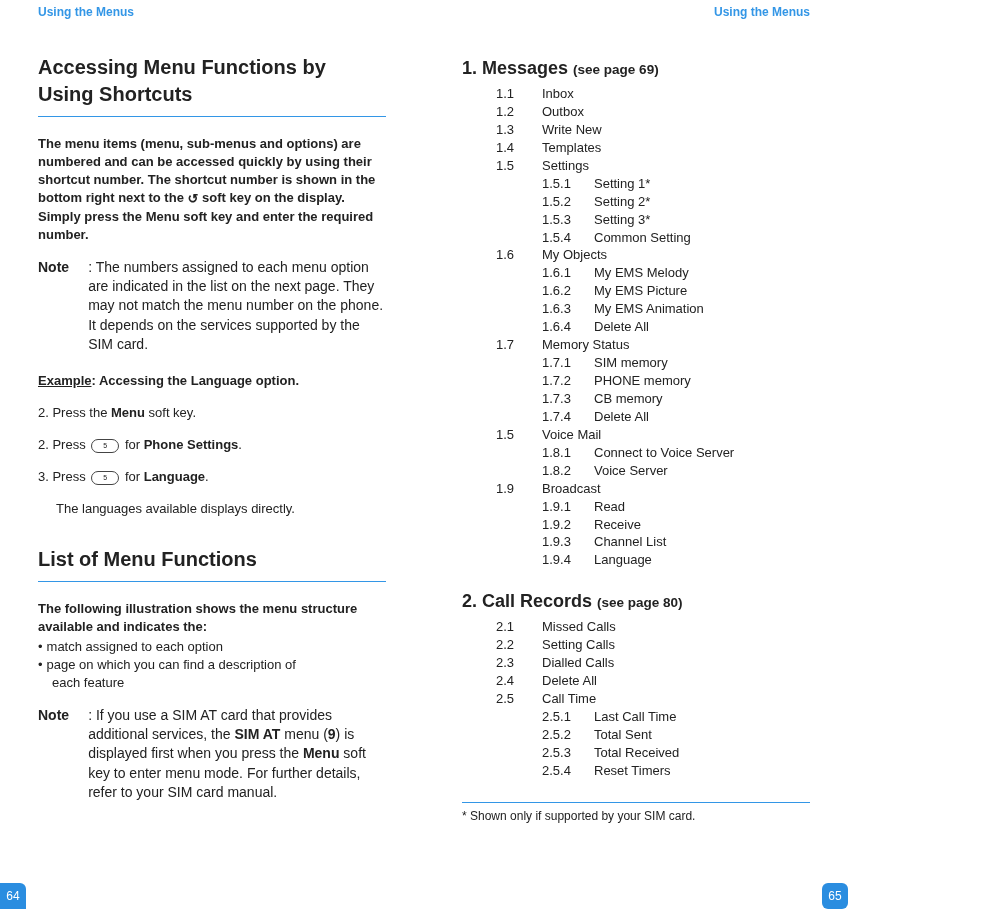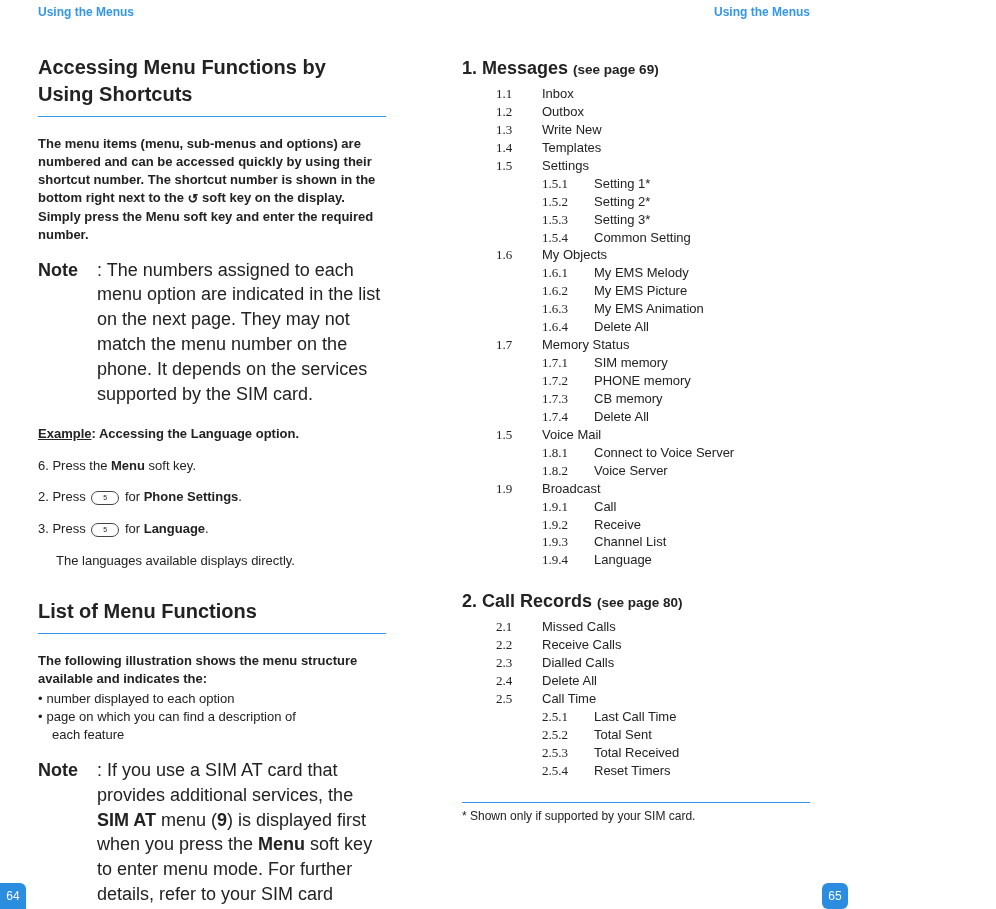--- a/index.html
+++ b/index.html
@@ -43,42 +43,42 @@
     border-top: 1px solid #3396e6;
     margin: 6px 0 18px 0;
   }
   .body-text {
     font-size: 13px;
     line-height: 1.38;
     margin-bottom: 14px;
     font-weight: bold;
   }
   .noteblock {
-    font-size: 18px;
+    font-size: 14px;
     line-height: 1.38;
     margin-bottom: 18px;
     display: flex;
   }
   .noteblock .label { font-weight: bold; white-space: nowrap; }
   .noteblock .content { margin-left: 19px; }
   .step {
     font-size: 13px;
     line-height: 1.38;
     margin-bottom: 14px;
   }
   .step-indent { margin-left: 18px; }
   .bullets { font-size: 13px; line-height: 1.38; margin-bottom: 14px; }
   .bullets .item { display: flex; }
   .bullets .dot { margin-right: 4px; }
   .bullets .indented { padding-left: 14px; }
   .menu-title { font-size: 18px; font-weight: bold; margin: 4px 0 6px 0; }
   .menu-title .ref { font-size: 13.5px; font-weight: bold; }
   .list { font-size: 13px; line-height: 1.38; margin-bottom: 22px; padding-left: 34px; }
   .list .row { display: flex; }
-  .list .num { width: 46px; font-family: Liberation Serif, serif; }
+  .list .num { width: 46px; }
   .sublist { padding-left: 46px; }
   .sublist .row .num { width: 52px; }
   .hr-bottom { border: 0; border-top: 1px solid #3396e6; margin: 0; }
   .footnote { font-size: 12px; margin-top: 6px; }
   .page-num {
     position: absolute;
     bottom: 0;
     width: 26px;
     height: 26px;
     background: #2a8de0;
@@ -128,39 +128,39 @@
     <div class="noteblock">
       <span class="label">Note</span>
       <span class="content">: The numbers assigned to each menu option are indicated in the list on the next page. They may not match the menu number on the phone. It depends on the services supported by the SIM card.</span>
     </div>
 
     <div class="body-text">
       <u>Example</u><span>: Accessing the </span><b>Language</b><span> option.</span>
     </div>
 
     <div class="step">
-      <span>6. Press the </span><b>Menu</b><span> soft key.</span>
+      <span>2. Press the </span><b>Menu</b><span> soft key.</span>
     </div>
     <div class="step">
       <span>2. Press </span><span class="key-icon">5</span><span> for </span><b>Phone Settings</b><span>.</span>
     </div>
     <div class="step">
       <span>3. Press </span><span class="key-icon">5</span><span> for </span><b>Language</b><span>.</span>
     </div>
     <div class="step step-indent">The languages available displays directly.</div>
 
     <div style="height:14px"></div>
     <h1>List of Menu Functions</h1>
     <hr class="rule">
 
     <div class="body-text" style="margin-bottom:2px">The following illustration shows the menu structure available and indicates the:</div>
     <div class="bullets">
       <div class="item">
           <span class="dot">•</span>
-          <span>number displayed to each option</span>
+          <span>match assigned to each option</span>
         </div>
       <div class="item">
           <span class="dot">•</span>
           <span>page on which you can find a description of</span>
         </div>
       <div class="indented">each feature</div>
     </div>
 
     <div class="noteblock">
       <span class="label">Note</span>
@@ -276,21 +276,21 @@
             <span>Voice Server</span>
           </div>
         </div>
         <div class="row">
           <span class="num">1.9</span>
           <span>Broadcast</span>
         </div>
         <div class="sublist">
           <div class="row">
             <span class="num">1.9.1</span>
-            <span>Call</span>
+            <span>Read</span>
           </div>
           <div class="row">
             <span class="num">1.9.2</span>
             <span>Receive</span>
           </div>
           <div class="row">
             <span class="num">1.9.3</span>
             <span>Channel List</span>
           </div>
           <div class="row">
@@ -304,21 +304,21 @@
       <span>2. Call Records</span>
       <span class="ref">(see page 80)</span>
     </div>
     <div class="list" id="sec2">
         <div class="row">
           <span class="num">2.1</span>
           <span>Missed Calls</span>
         </div>
         <div class="row">
           <span class="num">2.2</span>
-          <span>Receive Calls</span>
+          <span>Setting Calls</span>
         </div>
         <div class="row">
           <span class="num">2.3</span>
           <span>Dialled Calls</span>
         </div>
         <div class="row">
           <span class="num">2.4</span>
           <span>Delete All</span>
         </div>
         <div class="row">

